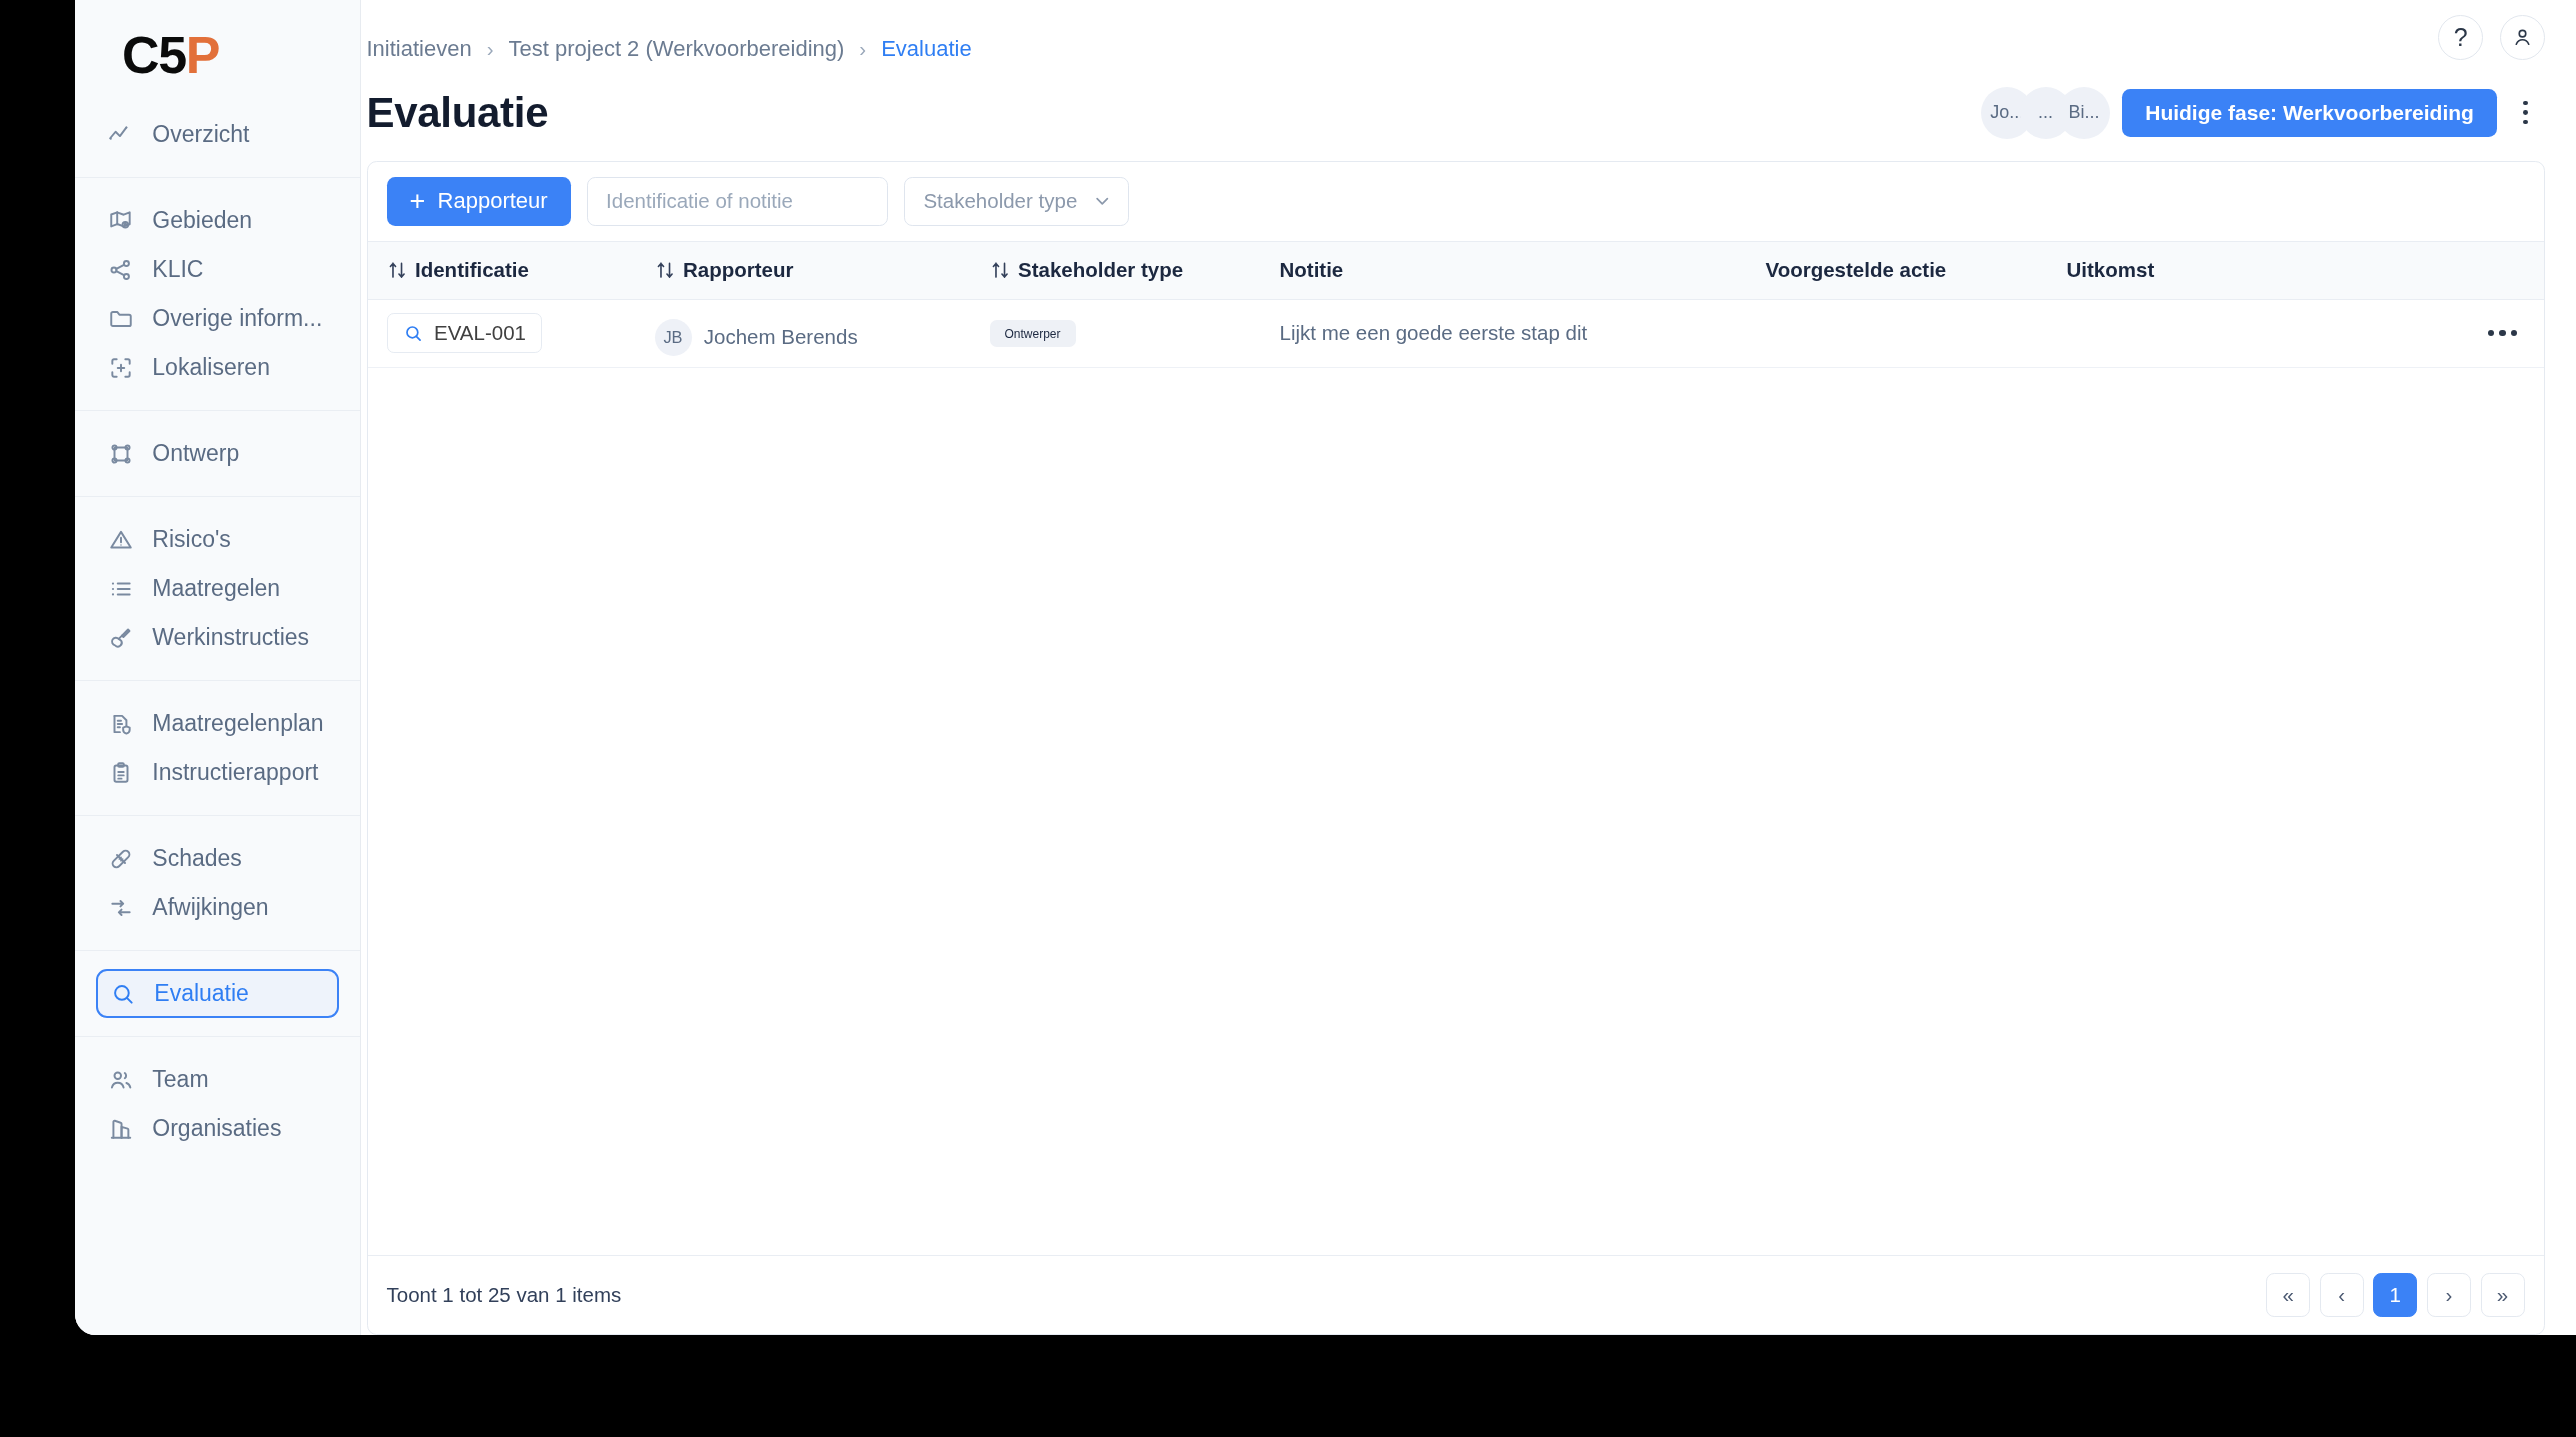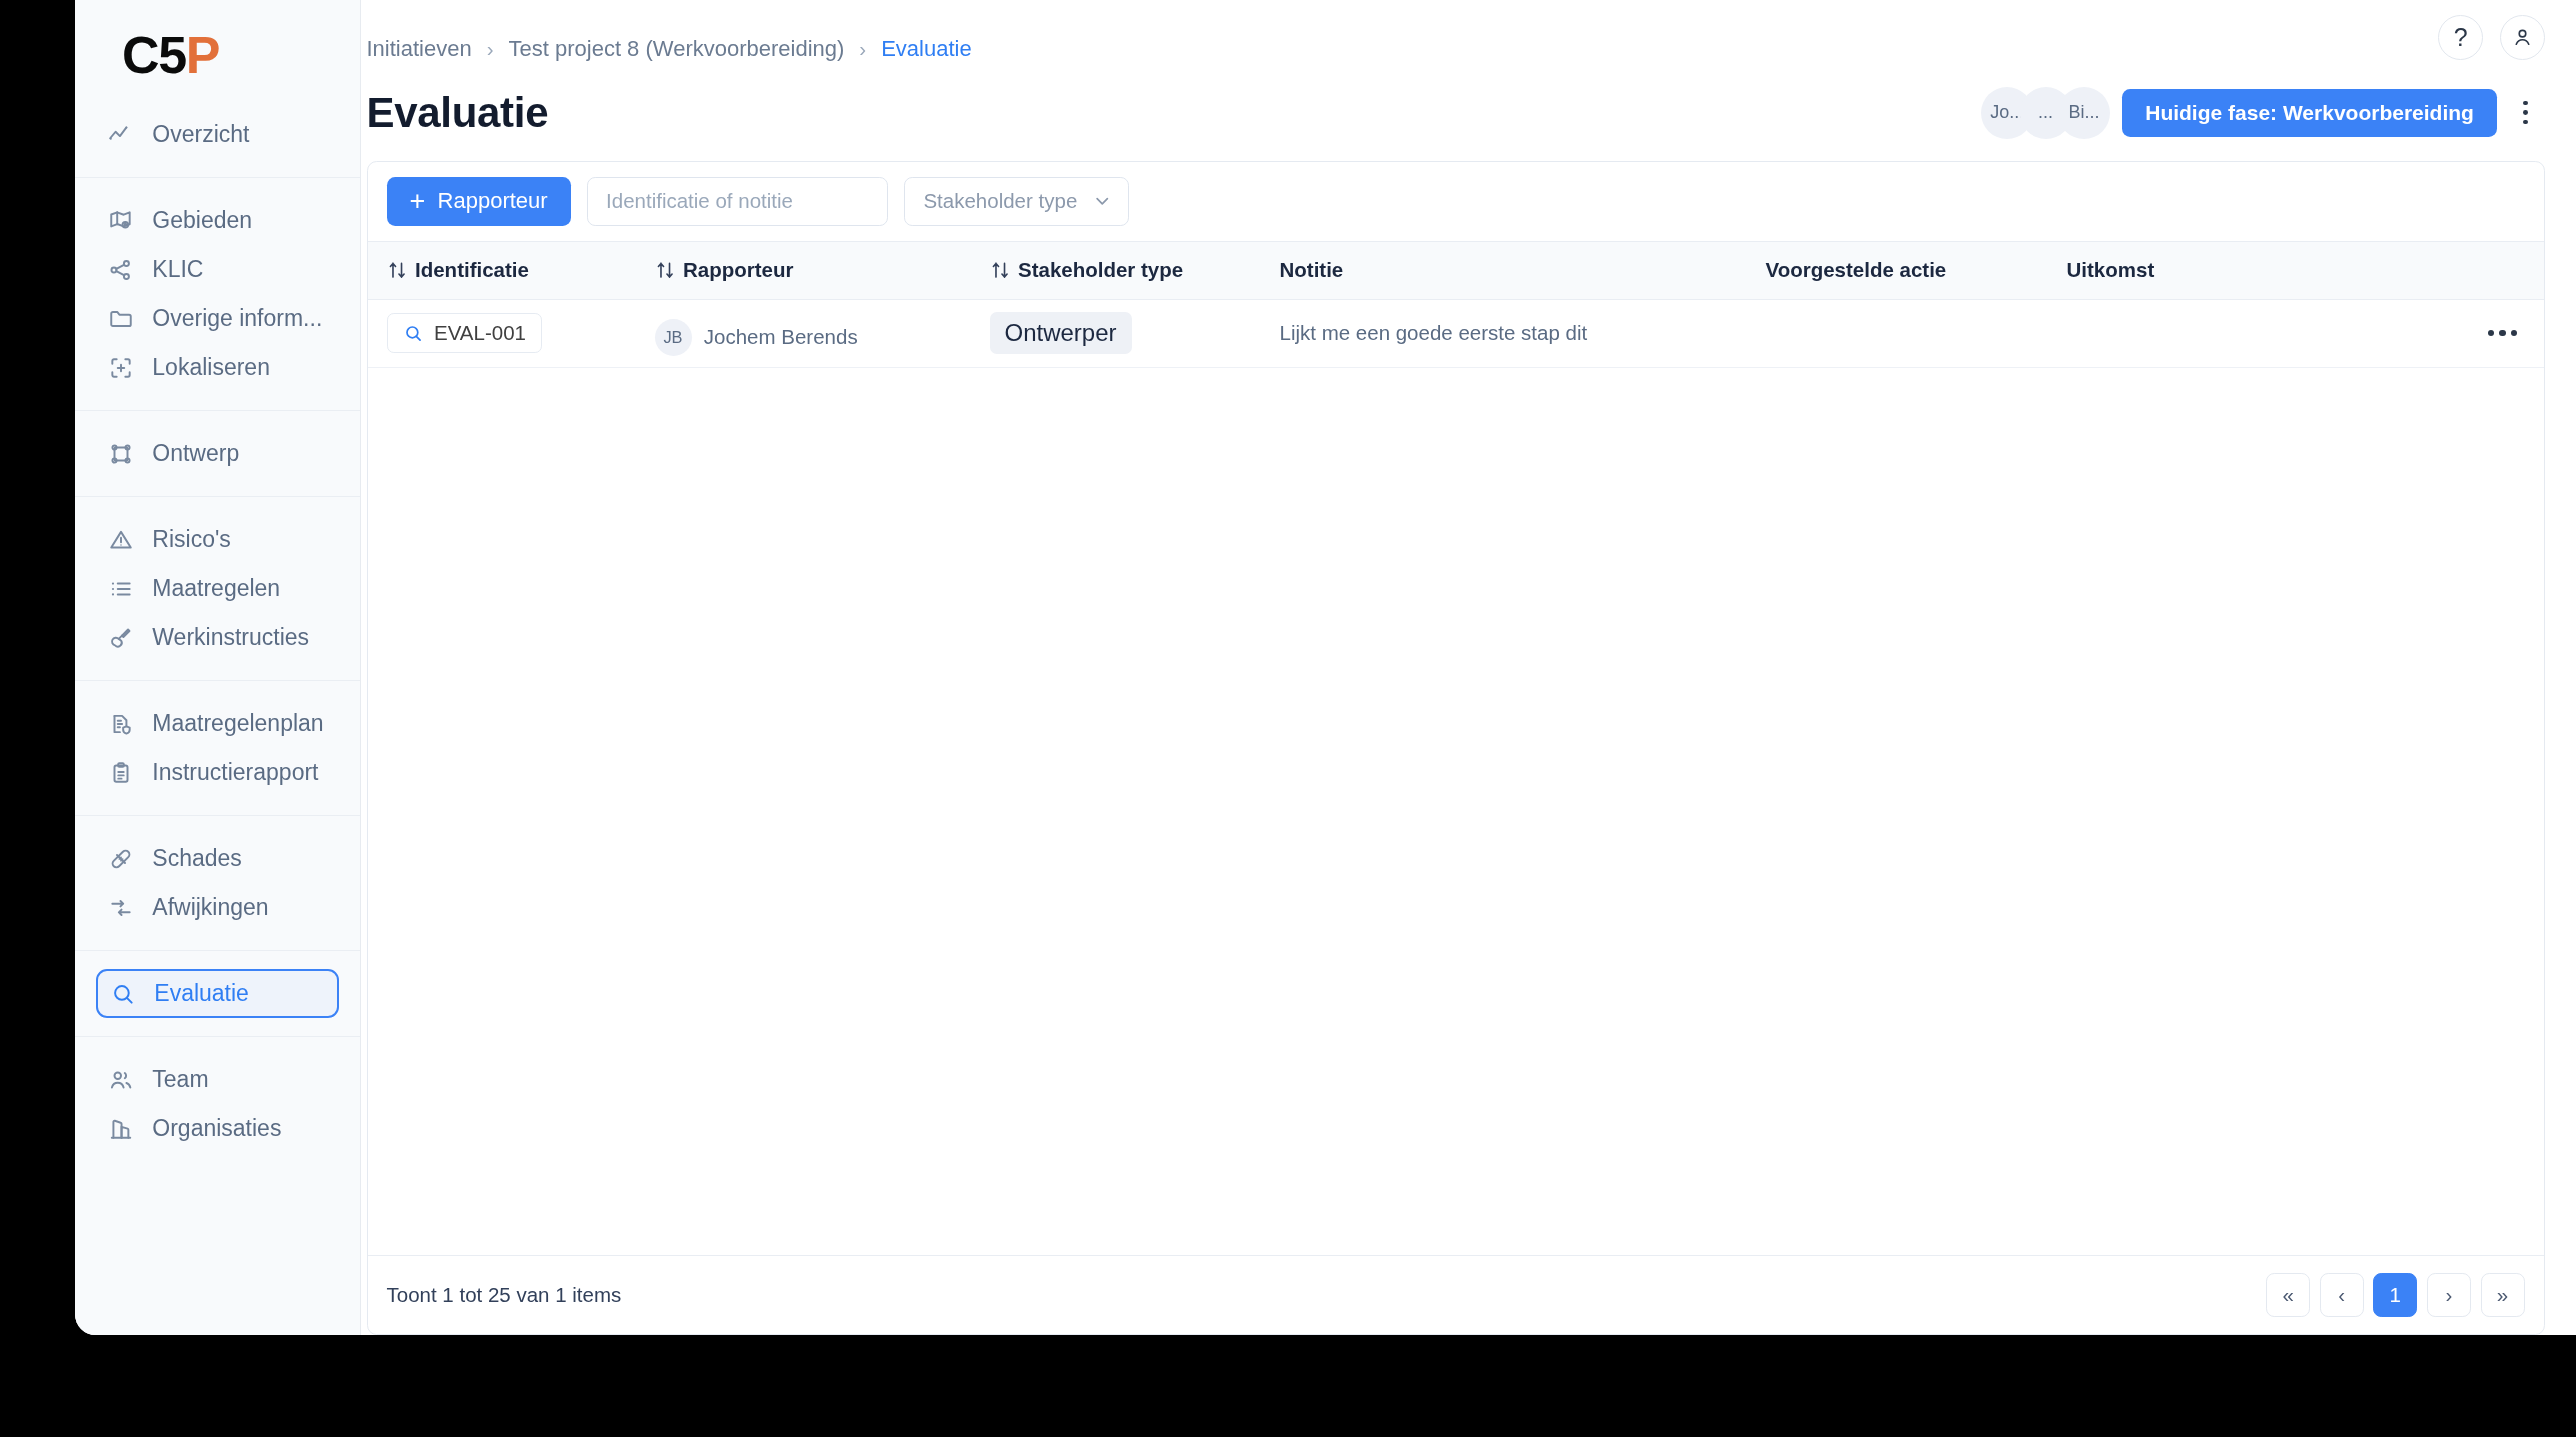--- a/index.html
+++ b/index.html
@@ -287,21 +287,21 @@
     background: #eef1f7; color: #5a6b83;
     display:flex; align-items:center; justify-content:center;
     font-size: 16.4px; flex: 0 0 37px;
   }
   .badge {
     display: inline-flex; align-items: center;
     background: #eef1f6;
     color: #1c2840;
     border-radius: 6.8px;
     padding: 6.8px 15px;
-    font-size: 24px;
+    font-size: 12px;
   }
   .kebab-h { display:flex; gap: 5.5px; align-items:center; cursor:pointer; }
   .kebab-h i { width: 6.2px; height: 6.2px; border-radius: 50%; background: #2b3748; display:block; }
 
   
   .tbl-foot {
     height: 79px;
     flex: 0 0 79px;
     display: flex;
     align-items: center;
@@ -518,21 +518,21 @@
         </div>
       </nav>
   </aside>
 
   <div class="main">
 
     <div class="topbar">
       <div class="breadcrumb" id="breadcrumb-root">
           <span class="crumb">Initiatieven</span>
           <span class="sep">›</span>
-          <span class="crumb">Test project 8 (Werkvoorbereiding)</span>
+          <span class="crumb">Test project 2 (Werkvoorbereiding)</span>
           <span class="sep">›</span>
           <span class="crumb current">Evaluatie</span>
         </div>
       <div class="topbar-right">
         <div class="circ-btn">
           <span>?</span>
         </div>
         <div class="circ-btn">
           <svg viewBox="0 0 24 24" fill="none" stroke="#2b3748" stroke-width="1.7" stroke-linecap="round">
             <circle cx="12" cy="8" r="3.4"></circle>

